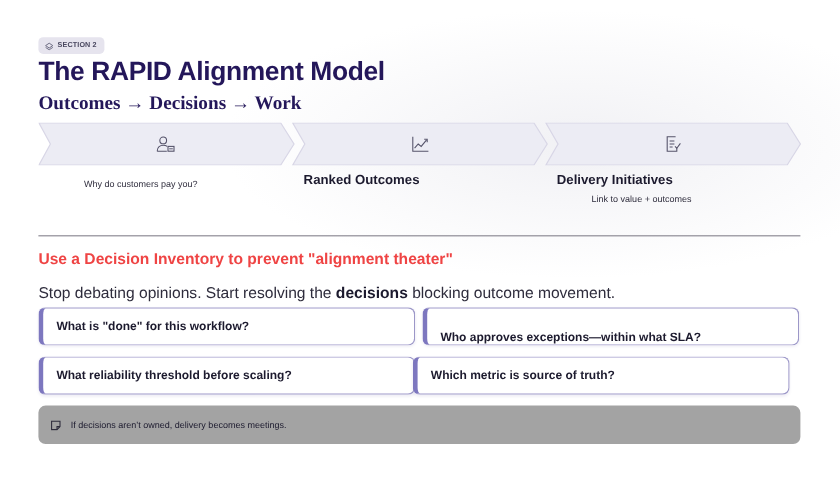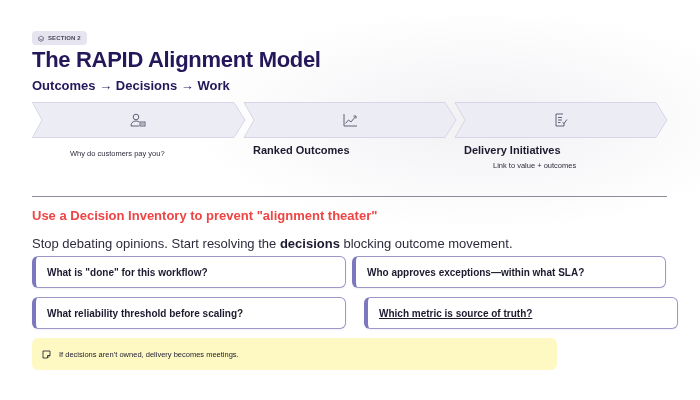--- a/index.html
+++ b/index.html
@@ -22,21 +22,21 @@
     display: flex; align-items: center; gap: 3px;
     font-size: 6px; font-weight: 700; color: #4a4860; letter-spacing: 0.1px;
   }
   .badge svg { width: 8px; height: 7px; }
   .title {
     position: absolute; left: 32px; top: 47px;
     font-size: 22px; font-weight: 700; color: #24175a; letter-spacing: -0.3px;
   }
   .subtitle {
     position: absolute; left: 32px; top: 78px;
-    font-size: 13px; font-weight: 700; color: #24175a;
+    font-size: 16px; font-weight: 700; color: #24175a; font-family: Liberation Serif, serif;
   }
   .flow { position: absolute; left: 32px; top: 102px; width: 636px; height: 36px; }
   .flow svg.shapes { position: absolute; left: 0; top: 0; }
   .chev-icon { position: absolute; top: 11px; width: 16px; height: 14px; }
   .step { position: absolute; top: 144px; }
   .step-title { font-size: 11px; font-weight: 700; color: #1c1a2e; }
   .step-desc { font-size: 7.5px; color: #2e2c3c; margin-top: 5px; margin-left: 29px; }
   .divider { position: absolute; left: 32px; top: 196px; width: 635px; height: 1px; background: #8e8c96; }
   .h2 {
     position: absolute; left: 32px; top: 208px;
@@ -48,22 +48,22 @@
     position: absolute; height: 32px; width: 314px;
     background: #ffffff;
     border: 1.2px solid #9c97c8;
     border-left: 4px solid #7d77bf;
     border-radius: 6px;
     display: flex; align-items: center; padding-left: 11px;
     font-size: 10px; font-weight: 700; color: #1c1a2e;
     box-shadow: 0 1px 2px rgba(80,70,140,0.08);
   }
   .note {
-    position: absolute; left: 32px; top: 338px; width: 525px; height: 32px;
-    background: #fef9c3; border-radius: 6px;
+    position: absolute; left: 32px; top: 338px; width: 635px; height: 32px;
+    background: #a3a3a3; border-radius: 6px;
     display: flex; align-items: center; padding-left: 10px; gap: 8px;
     font-size: 7.5px; color: #1c1a2e;
   }
   .note svg { width: 9px; height: 9px; }
 </style>
 </head>
 <body>
 
 <div class="bg-glow"></div>
 
@@ -115,27 +115,27 @@
 </div>
 
 <div class="divider"></div>
 
 <div class="h2">Use a Decision Inventory to prevent "alignment theater"</div>
 <div class="lede"><span>Stop debating opinions. Start resolving the </span><b>decisions</b><span> blocking outcome movement.</span></div>
 
 <div class="card" style="left:32px; top:256px;">
   <span>What is "done" for this workflow?</span>
 </div>
-<div class="card" style="left:352px; top:256px;">
+<div class="card" style="left:352px; top:256px;align-items:flex-end;">
   <span>Who approves exceptions—within what SLA?</span>
 </div>
 <div class="card" style="left:32px; top:297px;">
   <span>What reliability threshold before scaling?</span>
 </div>
-<div class="card" style="left:364px; top:297px;text-decoration:underline;">
+<div class="card" style="left:344px; top:297px;">
   <span>Which metric is source of truth?</span>
 </div>
 
 <div class="note">
   <svg viewBox="0 0 9 9">
     <path d="M1 1 L8 1 L8 5.5 L5.5 8 L1 8 Z" fill="none" stroke="#2e2c3c" stroke-width="0.9"></path>
     <path d="M8 5.5 L5.5 5.5 L5.5 8" fill="none" stroke="#2e2c3c" stroke-width="0.9"></path>
   </svg>
   <span>If decisions aren’t owned, delivery becomes meetings.</span>
 </div>

